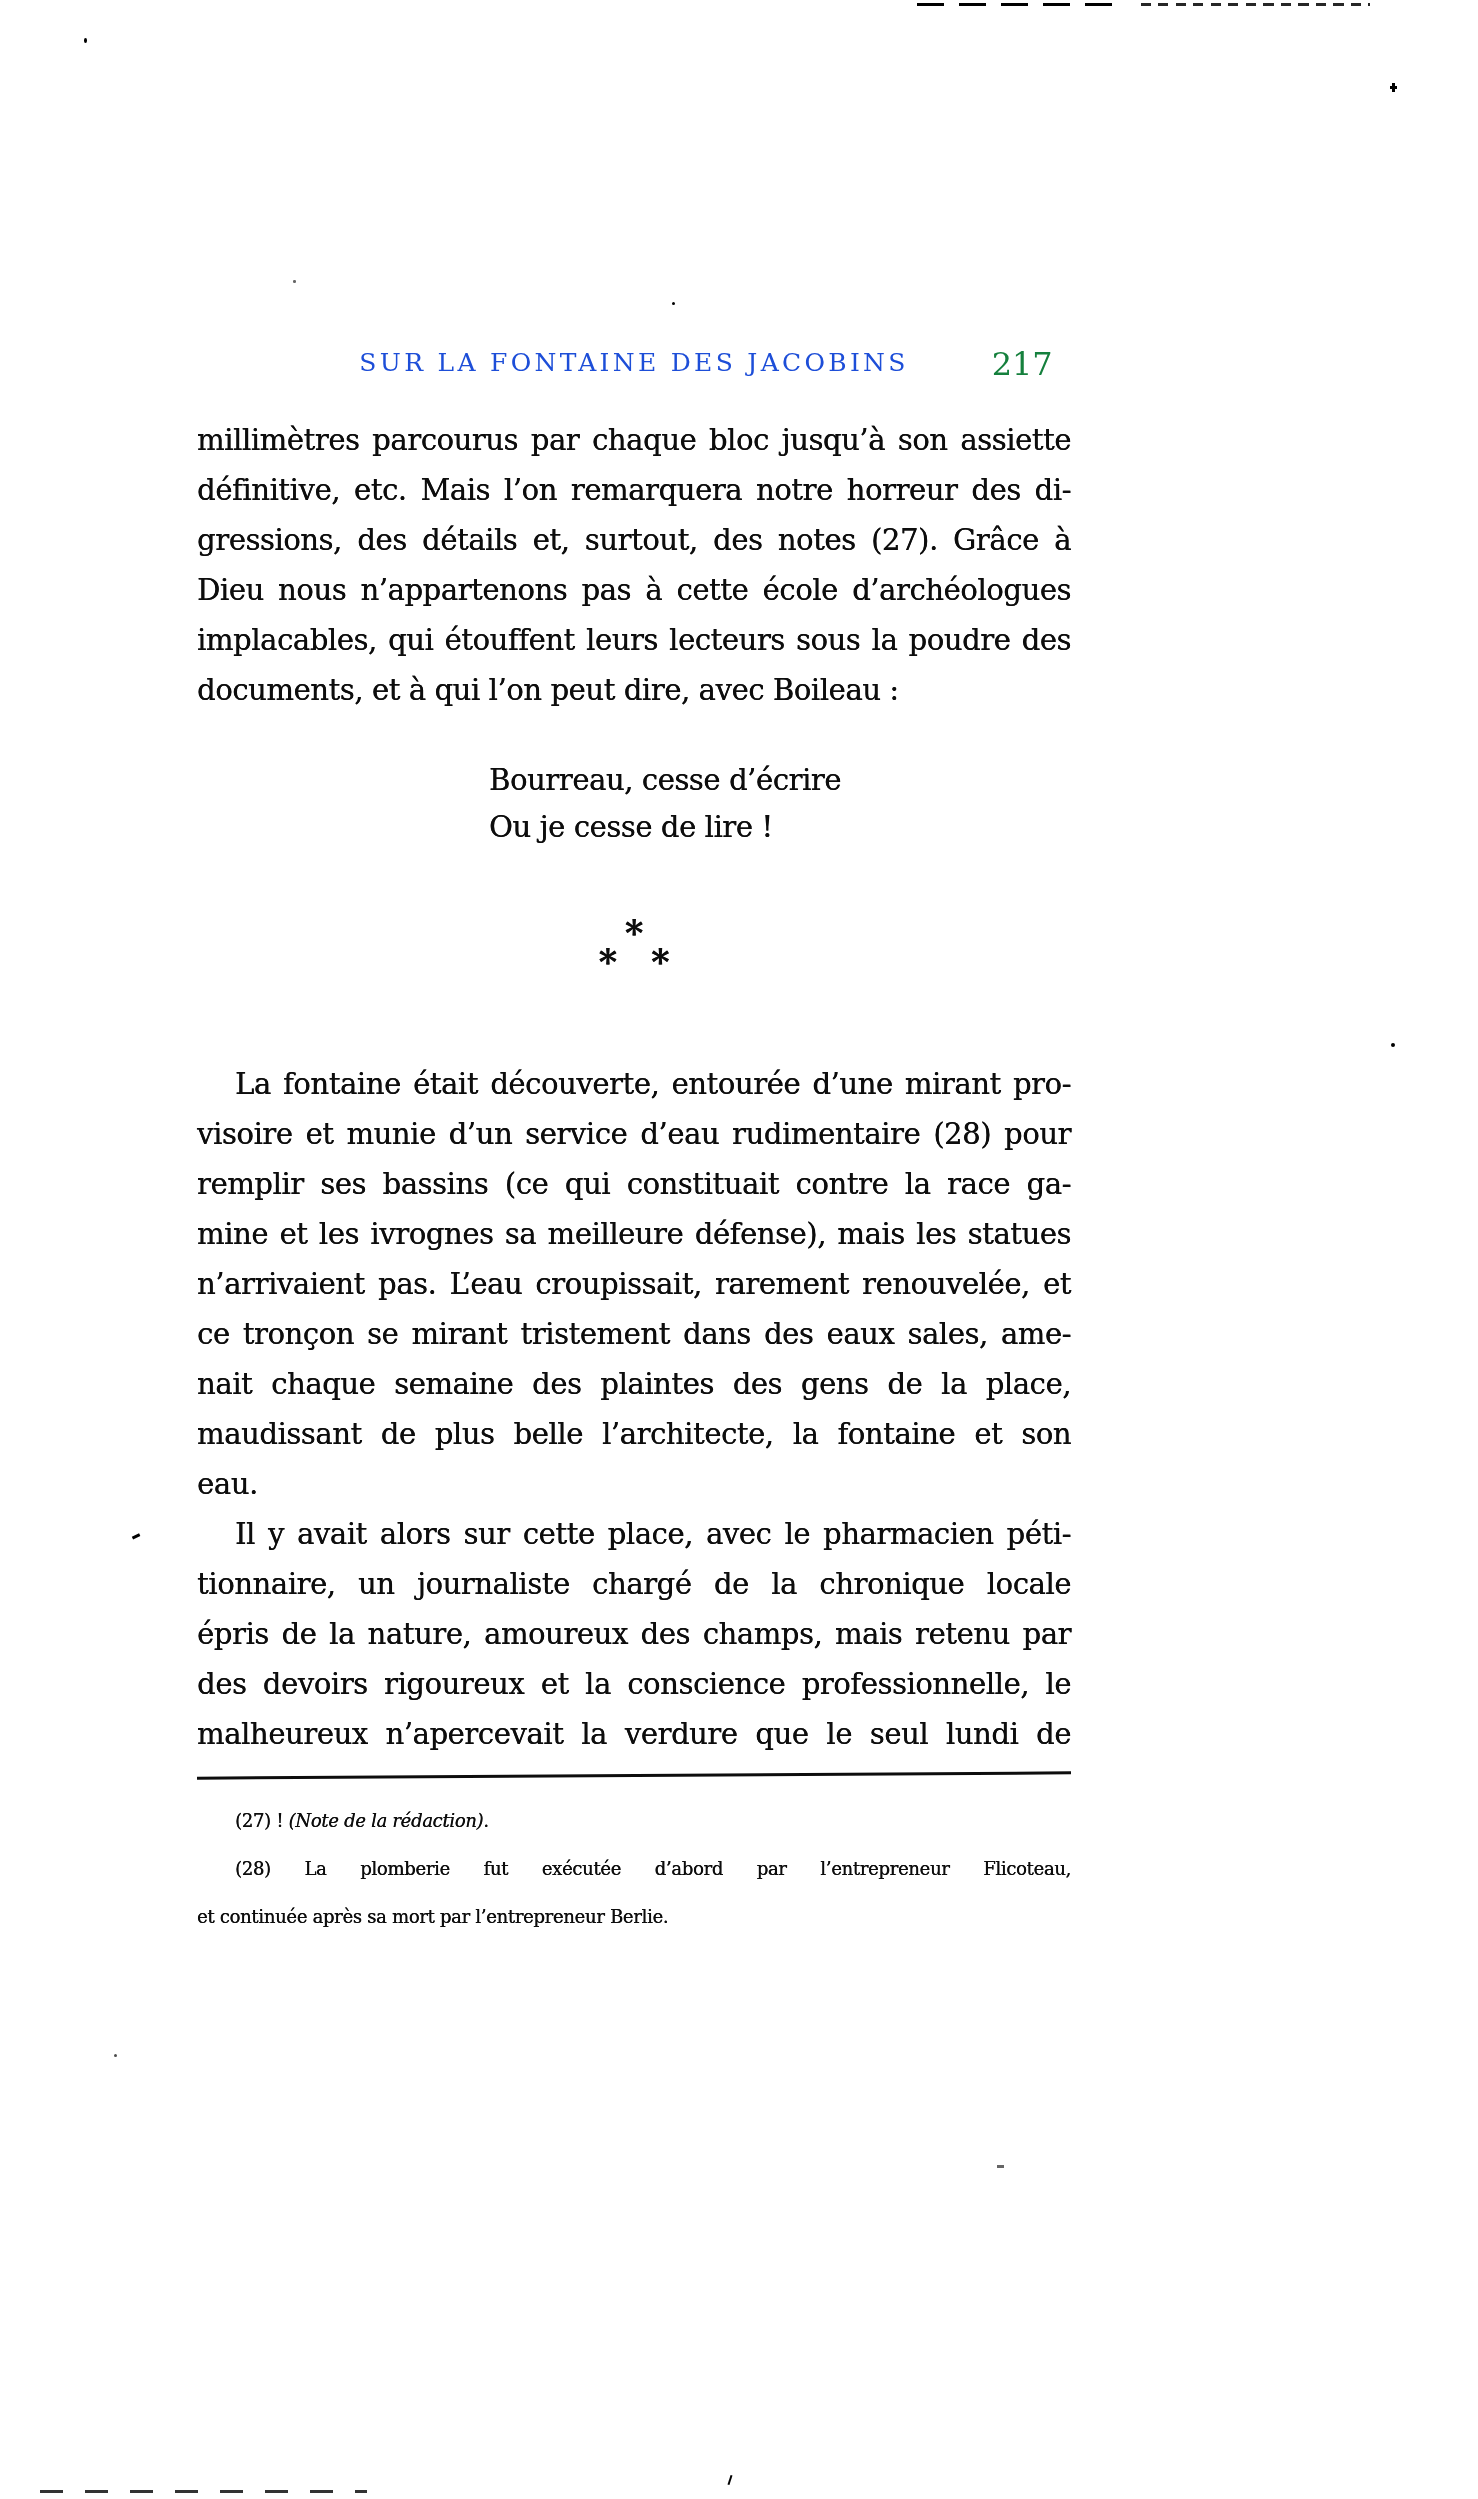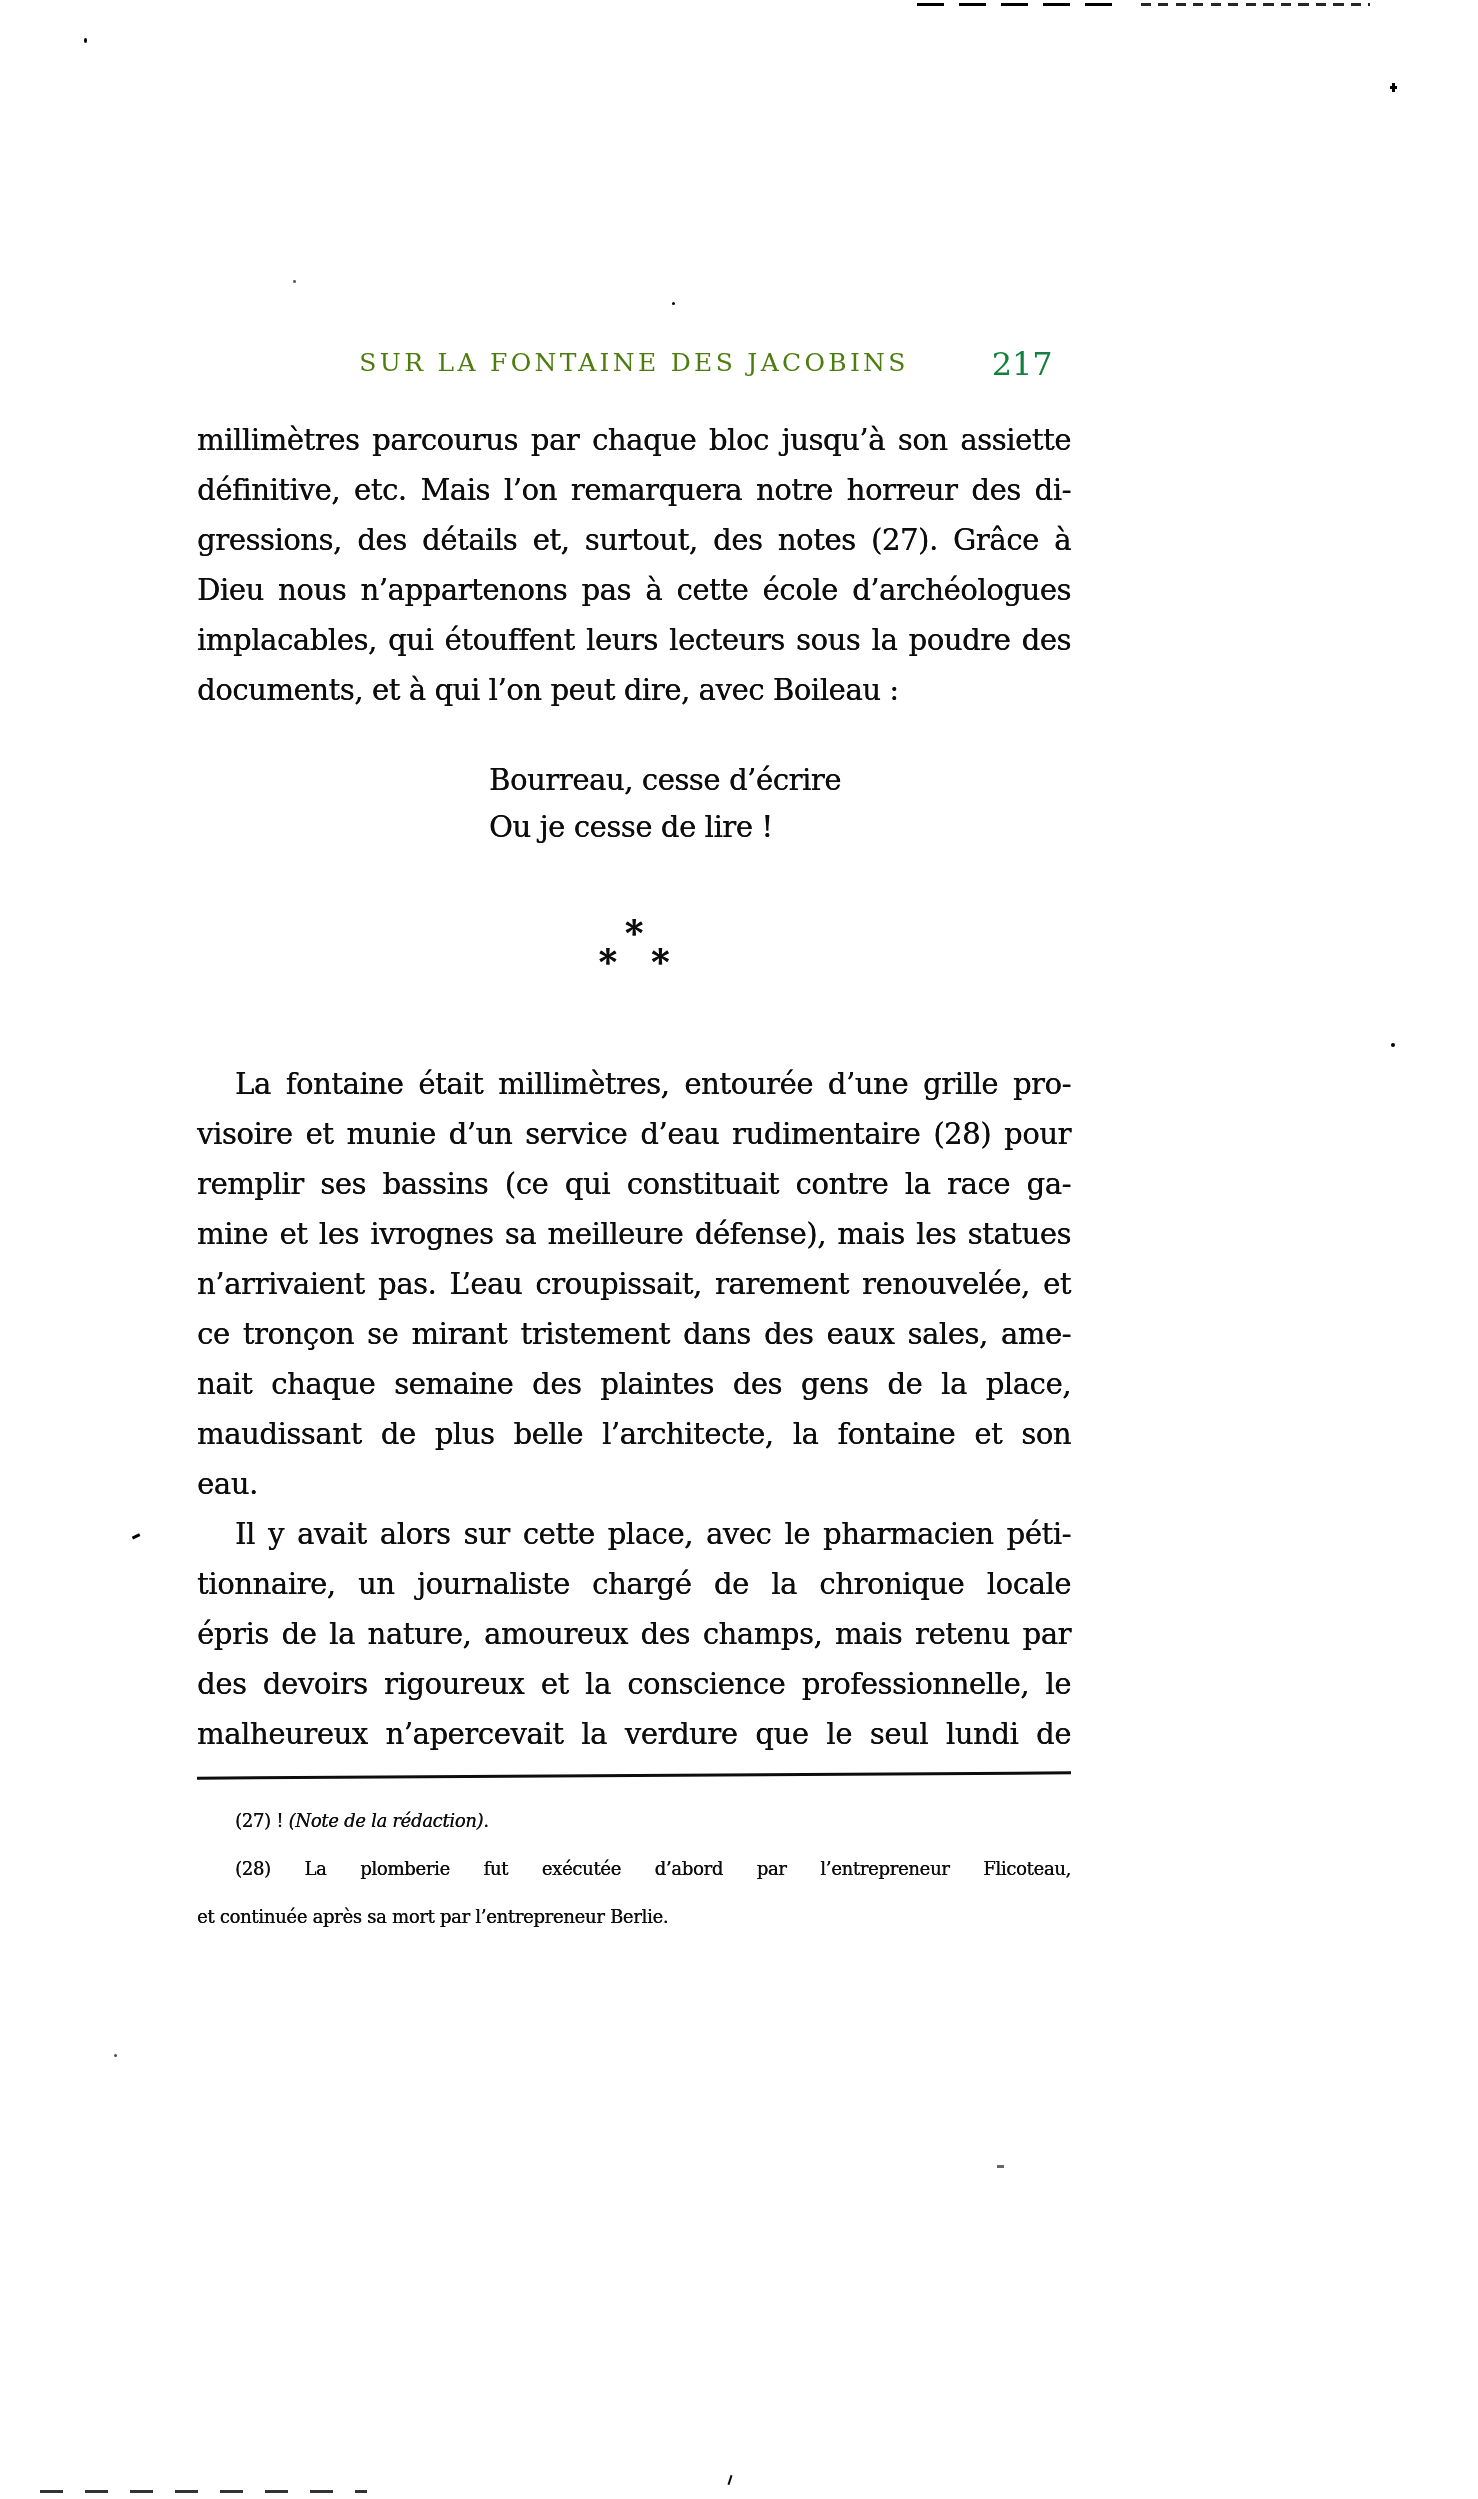--- a/index.html
+++ b/index.html
@@ -27,21 +27,21 @@
     position: relative;
     height: 35px;
   }
   .running-title {
     position: absolute;
     left: 0; right: 0;
     text-align: center;
     font-size: 25px;
     letter-spacing: 3.3px;
     white-space: nowrap;
-    color: #4d7c0f;
+    color: #1d4ed8;
   }
   .page-number {
     position: absolute;
     right: 18.3px;
     top: -3.3px;
     font-size: 32px;
     color: #15803d;
   }
   
   .para { margin: 0; }
@@ -160,21 +160,21 @@
       <div class="line">Bourreau, cesse d’écrire</div>
       <div class="line">Ou je cesse de lire !</div>
     </div>
 
     <div class="asterisks">
       <div class="ast">*</div>
       <div class="ast">* *</div>
     </div>
 
     <div class="para p2">
-      <div class="line j indent-first">La fontaine était millimètres, entourée d’une grille pro-</div>
+      <div class="line j indent-first">La fontaine était découverte, entourée d’une mirant pro-</div>
       <div class="line j">visoire et munie d’un service d’eau rudimentaire (28) pour</div>
       <div class="line j">remplir ses bassins (ce qui constituait contre la race ga-</div>
       <div class="line j">mine et les ivrognes sa meilleure défense), mais les statues</div>
       <div class="line j">n’arrivaient pas. L’eau croupissait, rarement renouvelée, et</div>
       <div class="line j">ce tronçon se mirant tristement dans des eaux sales, ame-</div>
       <div class="line j">nait chaque semaine des plaintes des gens de la place,</div>
       <div class="line j">maudissant de plus belle l’architecte, la fontaine et son</div>
       <div class="line">eau.</div>
     </div>
 

